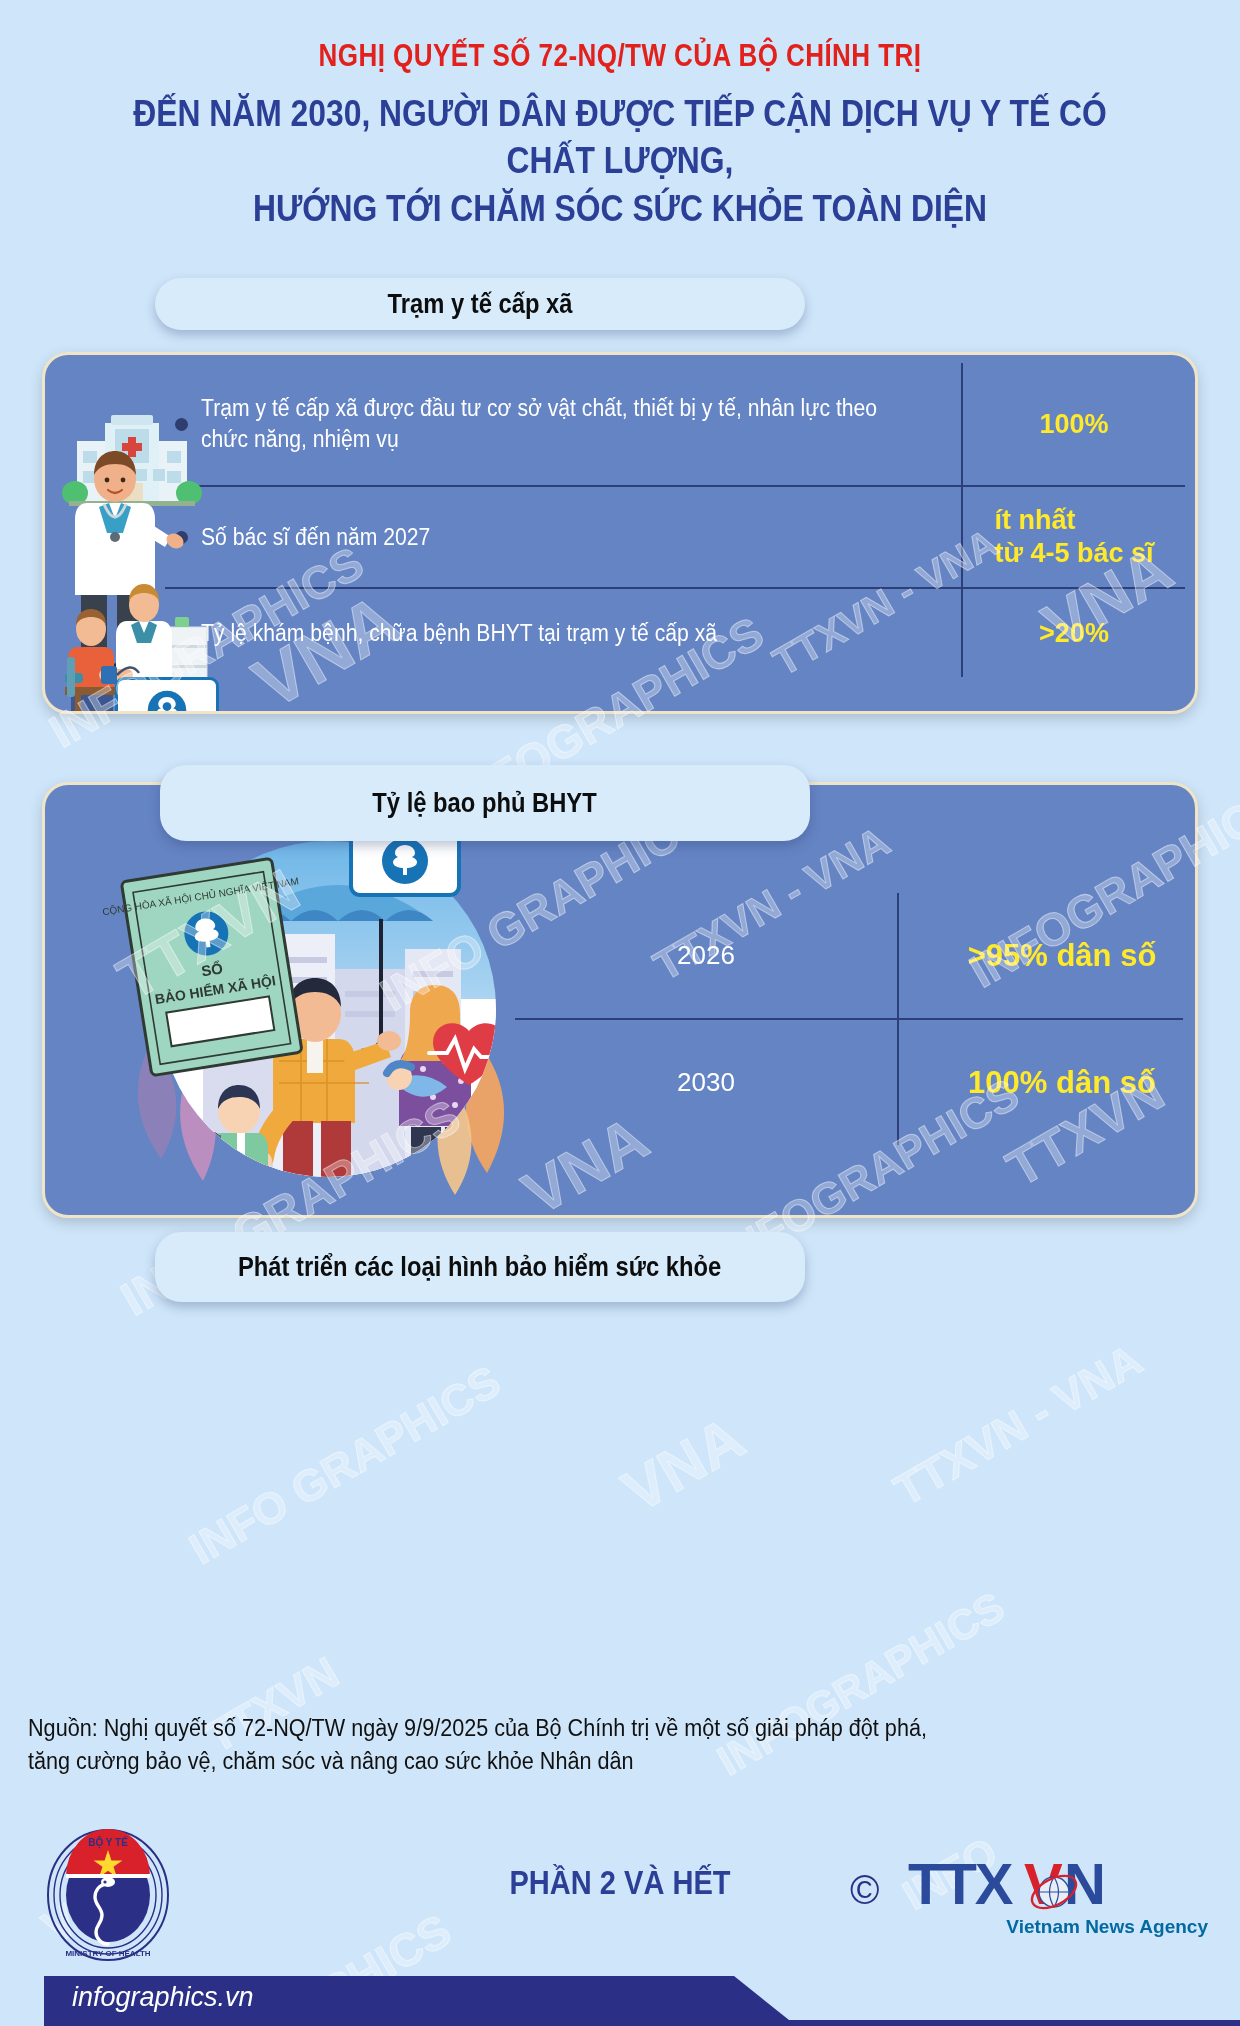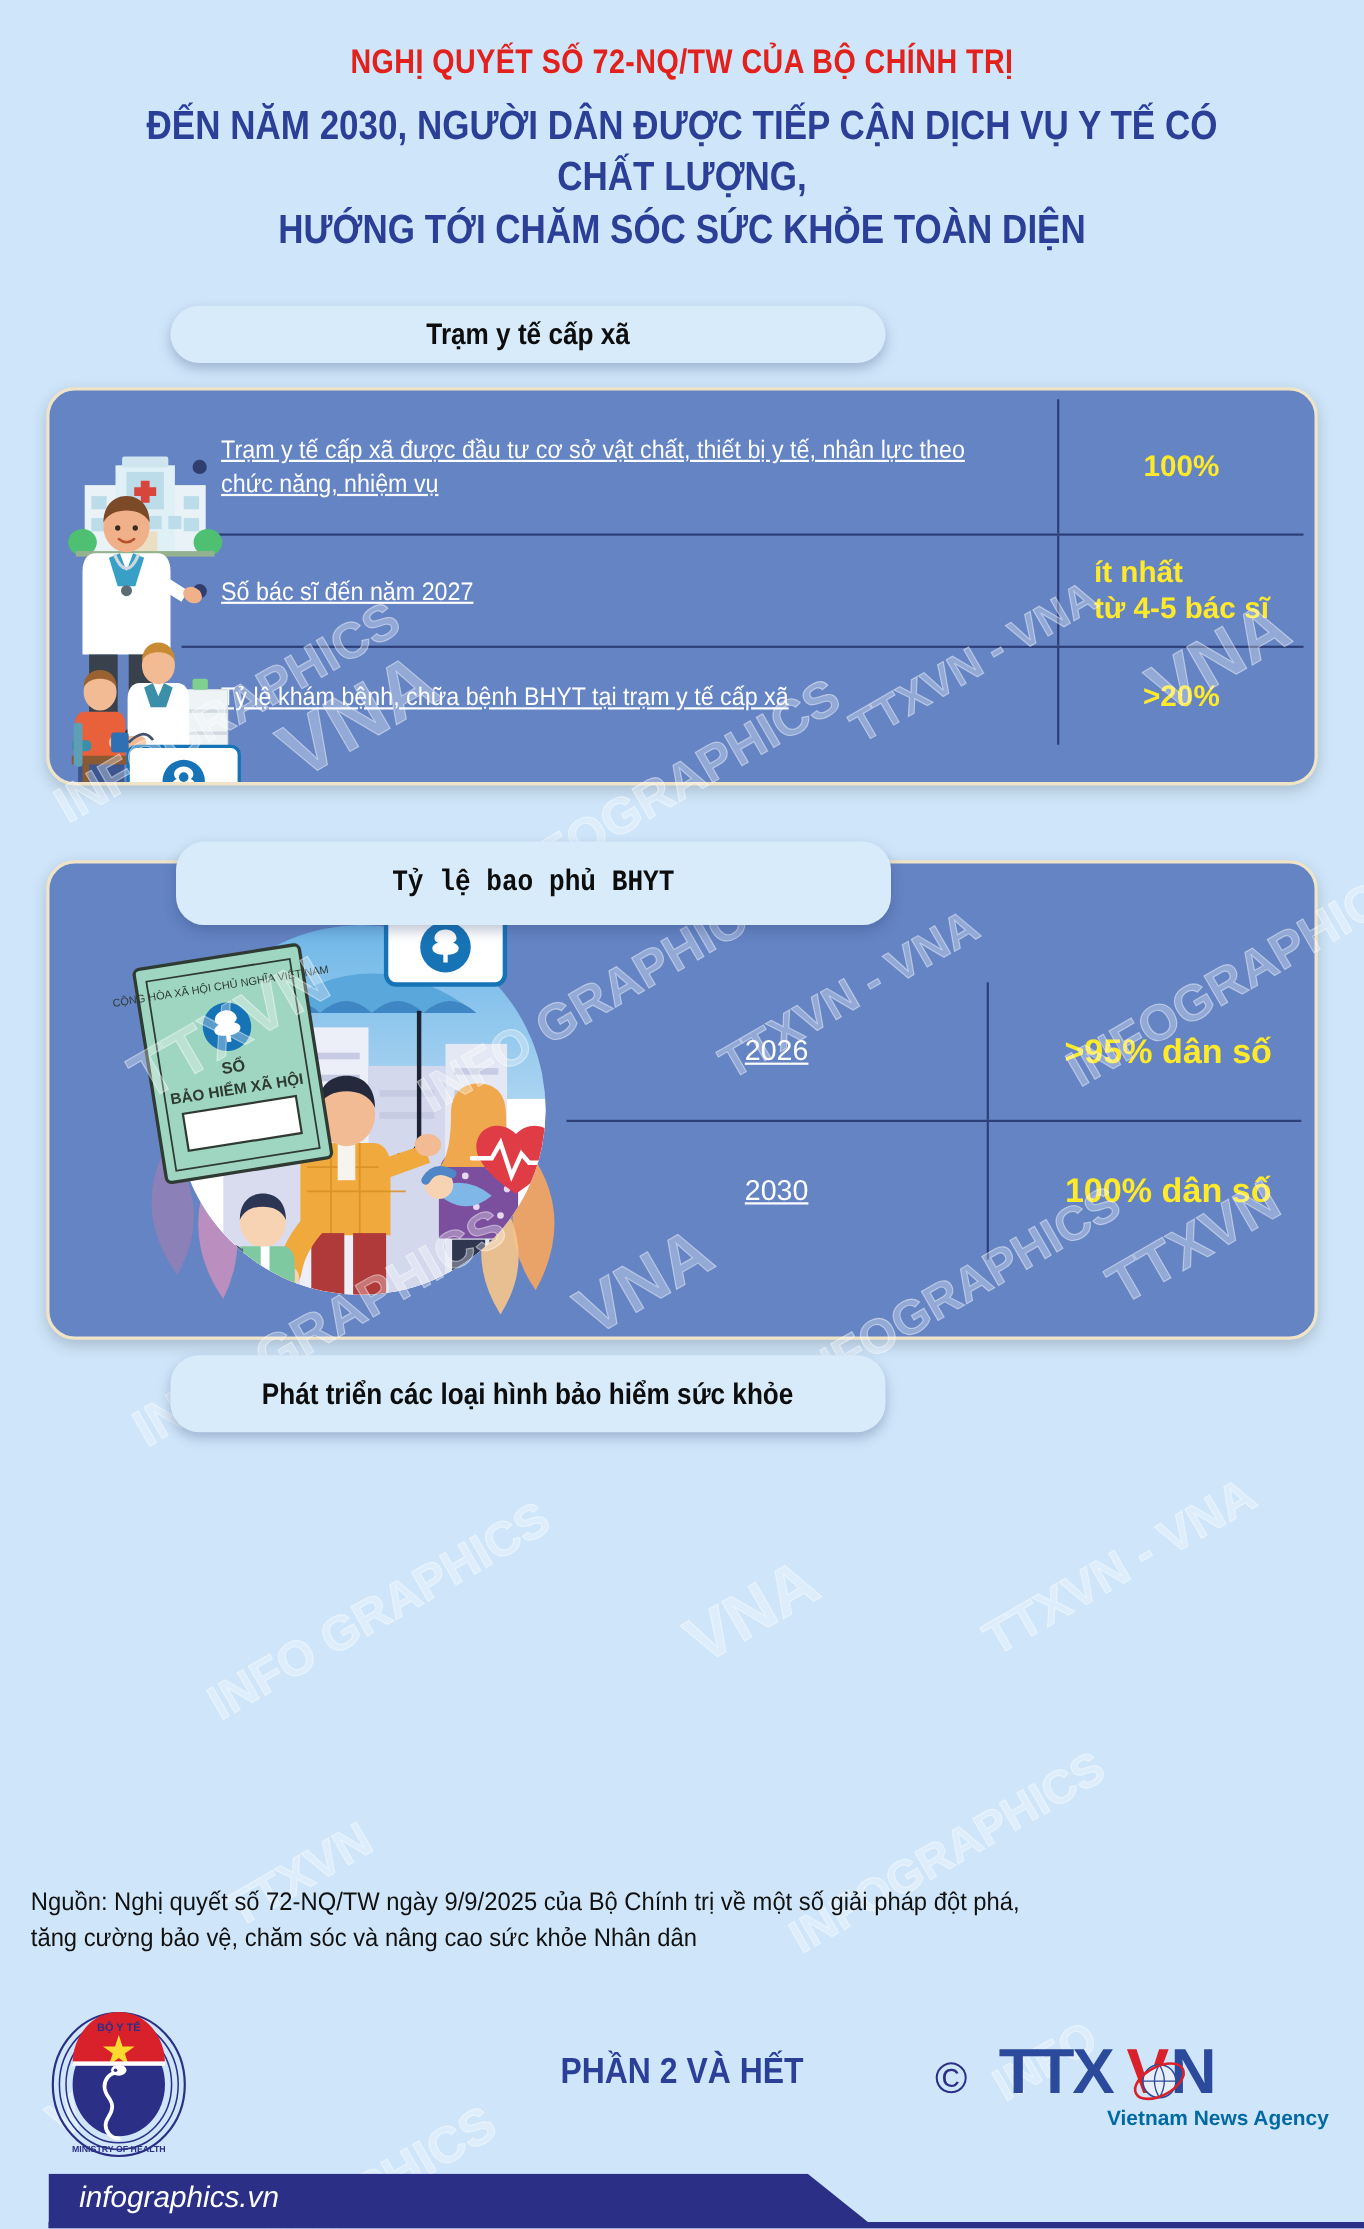--- a/index.html
+++ b/index.html
@@ -75,35 +75,34 @@
     display: flex;
     align-items: center;
     justify-content: center;
     z-index: 6;
     color: #0d0d0d;
     font-weight: bold;
     font-size: 27px;
   }
   .panel-head span { transform: scaleX(0.88); display: inline-block; }
   #head-1 { left: 155px; top: 278px; width: 650px; height: 52px; }
-  #head-2 { left: 160px; top: 765px; width: 650px; height: 76px; font-family: Liberation Mono, monospace; }
+  #head-2 { left: 160px; top: 765px; width: 650px; height: 76px; }
   #head-3 { left: 155px; top: 1232px; width: 650px; height: 70px; }
 
   
   .tbl { position: absolute; inset: 0; z-index: 3; }
   .row { display: flex; align-items: stretch; }
   .cell-text {
     flex: 1;
     display: flex;
     align-items: center;
     padding-left: 10px;
     color: #ffffff;
     font-size: 23px;
     line-height: 1.34;
-    text-decoration: underline;
   }
   .cell-text .txt { transform: scaleX(0.92); transform-origin: left center; display:block; }
   .bullet {
     width: 13px; height: 13px;
     border-radius: 50%;
     background: #2f3e6e;
     margin-right: 13px;
     flex: none;
   }
   .cell-val {

